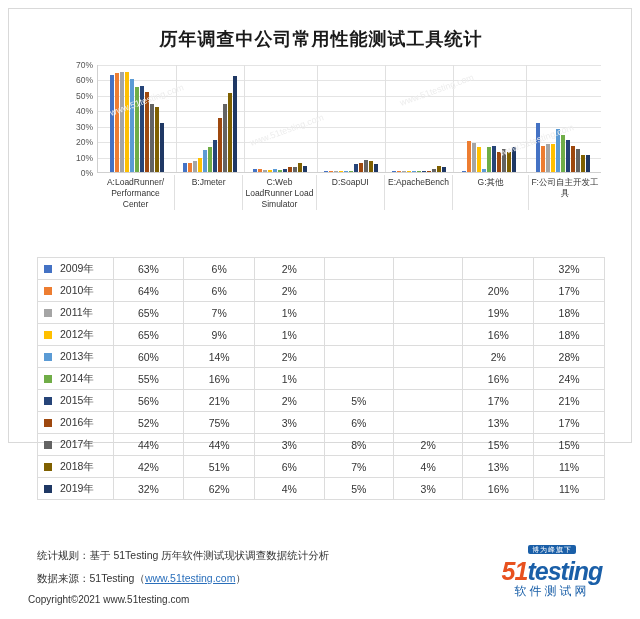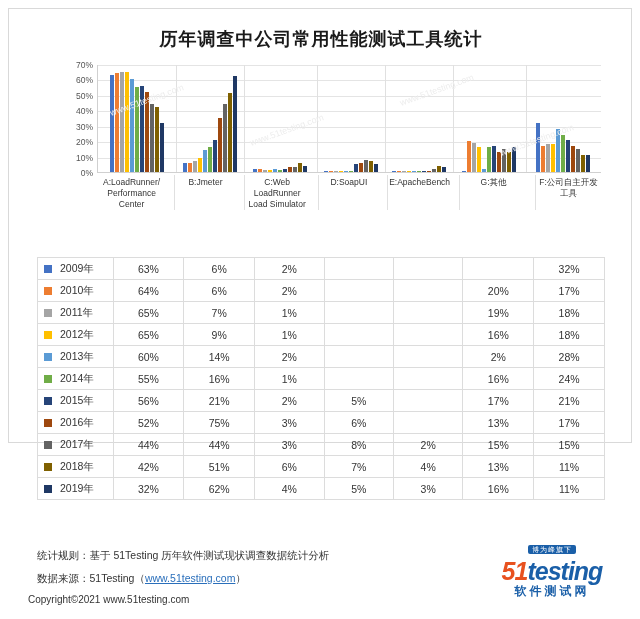--- a/index.html
+++ b/index.html
@@ -83,21 +83,20 @@
     position: absolute;
     top: 0; bottom: 0;
     width: 0;
     border-left: 1px solid #e0e0e0;
   }
   .xlabels {
     position: absolute;
     left: 36px; top: 110px;
     width: 504px;
     display: flex;
-    gap: 8px;
   }
   .xlab {
     font-size: 8.5px;
     color: #333;
     text-align: center;
     line-height: 11px;
     padding: 2px 1px 0 1px;
     border-left: 1px solid #e0e0e0;
   }
   .xlab:first-child { border-left: none; }
@@ -185,21 +184,21 @@
     font-style: italic;
     letter-spacing: -1px;
     margin-top: 4px;
   }
   .logo .brand .num { color: #e8511f; }
   .logo .sub {
     font-size: 12px;
     color: #1a5fa8;
     letter-spacing: 3px;
     margin-top: 1px;
-    font-weight: bold;
+    font-weight: normal;
     text-align: center;
   }
 </style>
 </head>
 <body>
 
 <div id="page">
   <div class="frame">
 
     <div class="title">历年调查中公司常用性能测试工具统计</div>

